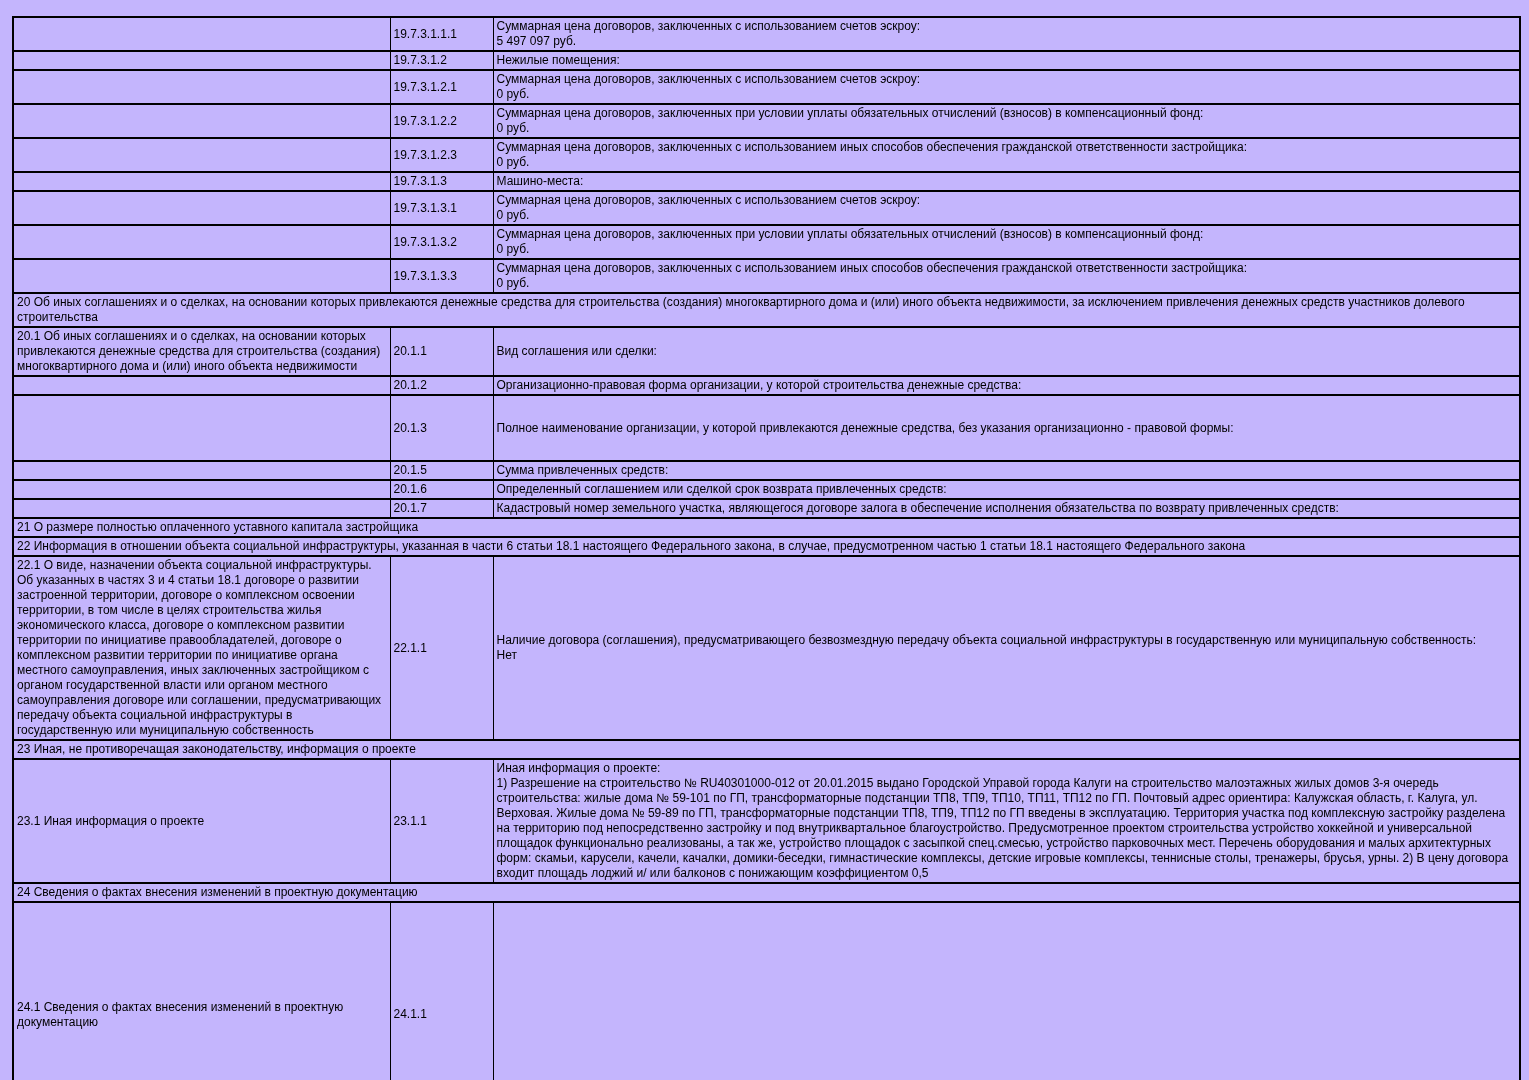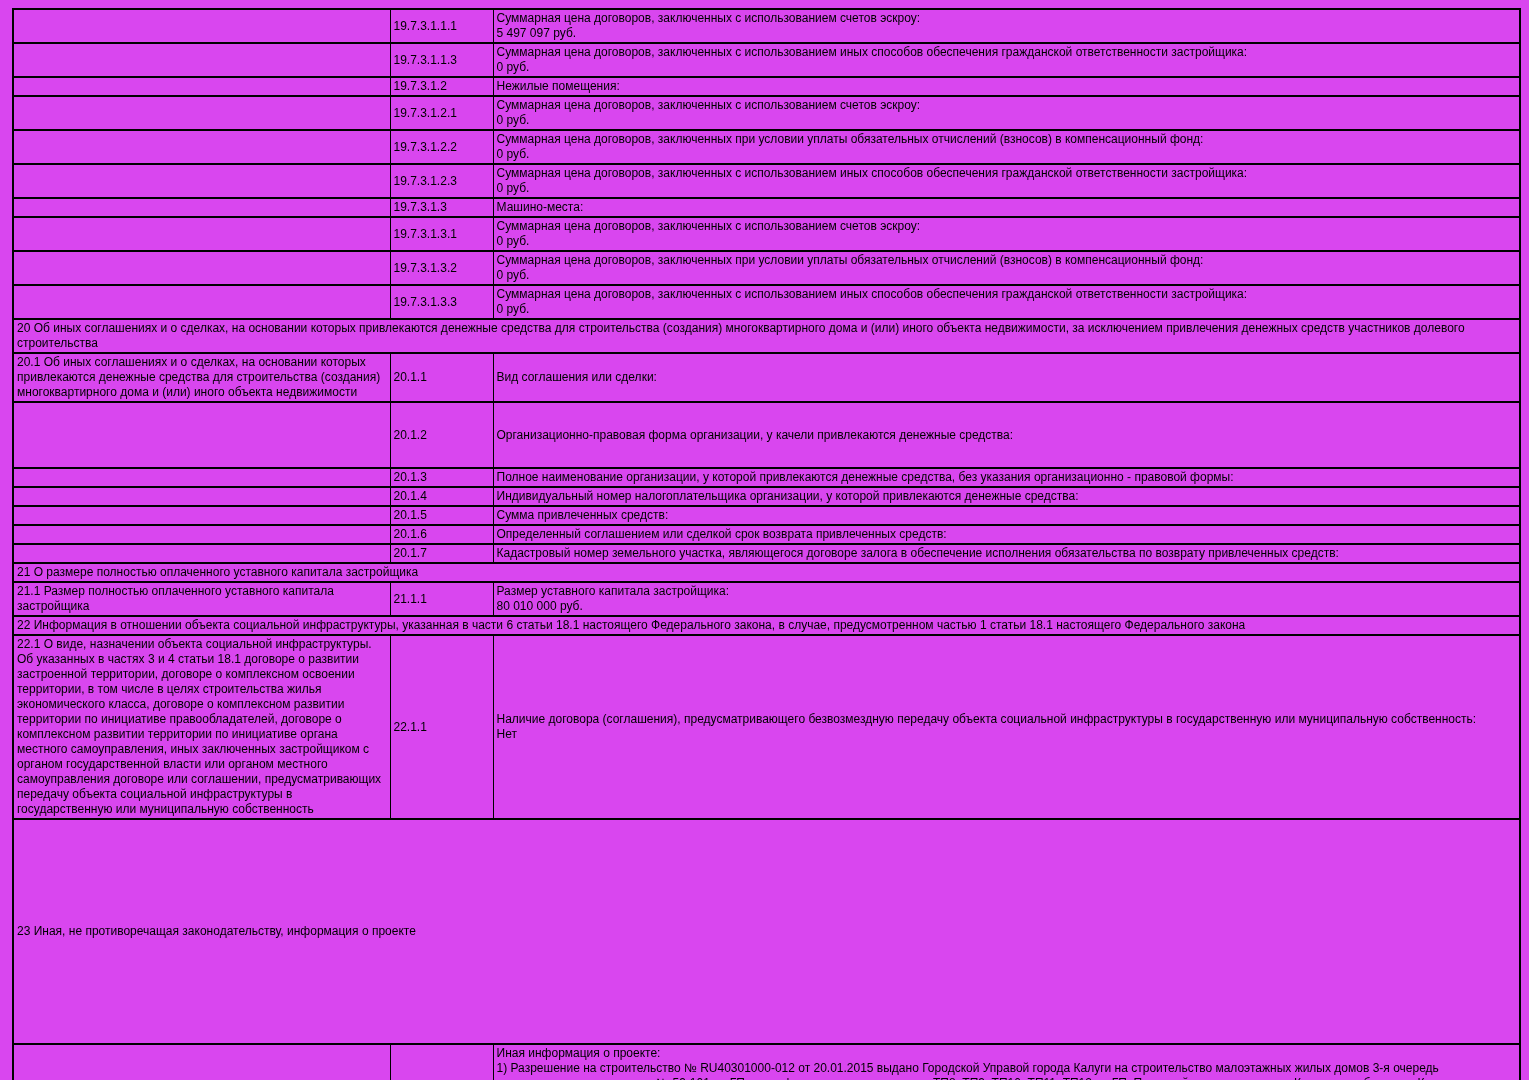--- a/index.html
+++ b/index.html
@@ -1,18 +1,18 @@
 <!DOCTYPE html>
 <html lang="ru"><head>
 <meta charset="utf-8">
 <style>
   html,body{margin:0;padding:0;background:#ffffff;}
   .page{
     width:1529px;height:1080px;box-sizing:border-box;
-    padding:8px 8px 0 12px;background:#d946ef;
+    padding:16px 8px 0 12px;background:#c4b5fd;
     font-family:"Liberation Sans",sans-serif;color:#000000;
   }
   table.decl{
     border-collapse:collapse;table-layout:fixed;width:1509px;
     border:2px solid #000;
   }
   col.c-desc{width:377px;}
   col.c-num{width:103px;}
   td{
     border-left:1px solid #000;border-right:1px solid #000;
@@ -42,28 +42,20 @@
       <col class="c-num">
       <col class="c-val">
     </colgroup>
     <tbody>
         <tr>
           <td class="desc"></td>
           <td class="num">19.7.3.1.1.1</td>
           <td class="val">
             <div class="fld-label">Суммарная цена договоров, заключенных с использованием счетов эскроу:</div>
             <div class="fld-value">5 497 097 руб.</div>
-          </td>
-        </tr>
-        <tr>
-          <td class="desc"></td>
-          <td class="num">19.7.3.1.1.3</td>
-          <td class="val">
-            <div class="fld-label">Суммарная цена договоров, заключенных с использованием иных способов обеспечения гражданской ответственности застройщика:</div>
-            <div class="fld-value">0 руб.</div>
           </td>
         </tr>
         <tr>
           <td class="desc"></td>
           <td class="num">19.7.3.1.2</td>
           <td class="val">
             <div class="fld-label">Нежилые помещения:</div>
           </td>
         </tr>
         <tr>
@@ -128,35 +120,28 @@
           <td class="desc">20.1 Об иных соглашениях и о сделках, на основании которых привлекаются денежные средства для строительства (создания) многоквартирного дома и (или) иного объекта недвижимости</td>
           <td class="num">20.1.1</td>
           <td class="val">
             <div class="fld-label">Вид соглашения или сделки:</div>
           </td>
         </tr>
         <tr>
           <td class="desc"></td>
           <td class="num">20.1.2</td>
           <td class="val">
-            <div class="fld-label">Организационно-правовая форма организации, у качели привлекаются денежные средства:</div>
+            <div class="fld-label">Организационно-правовая форма организации, у которой строительства денежные средства:</div>
           </td>
         </tr>
         <tr>
           <td class="desc"></td>
           <td class="num">20.1.3</td>
           <td class="val">
             <div class="fld-label">Полное наименование организации, у которой привлекаются денежные средства, без указания организационно - правовой формы:</div>
-          </td>
-        </tr>
-        <tr>
-          <td class="desc"></td>
-          <td class="num">20.1.4</td>
-          <td class="val">
-            <div class="fld-label">Индивидуальный номер налогоплательщика организации, у которой привлекаются денежные средства:</div>
           </td>
         </tr>
         <tr>
           <td class="desc"></td>
           <td class="num">20.1.5</td>
           <td class="val">
             <div class="fld-label">Сумма привлеченных средств:</div>
           </td>
         </tr>
         <tr>
@@ -168,28 +153,20 @@
         </tr>
         <tr>
           <td class="desc"></td>
           <td class="num">20.1.7</td>
           <td class="val">
             <div class="fld-label">Кадастровый номер земельного участка, являющегося договоре залога в обеспечение исполнения обязательства по возврату привлеченных средств:</div>
           </td>
         </tr>
         <tr>
           <td colspan="3" class="section">21 О размере полностью оплаченного уставного капитала застройщика</td>
-        </tr>
-        <tr>
-          <td class="desc">21.1 Размер полностью оплаченного уставного капитала застройщика</td>
-          <td class="num">21.1.1</td>
-          <td class="val">
-            <div class="fld-label">Размер уставного капитала застройщика:</div>
-            <div class="fld-value">80 010 000 руб.</div>
-          </td>
         </tr>
         <tr>
           <td colspan="3" class="section">22 Информация в отношении объекта социальной инфраструктуры, указанная в части 6 статьи 18.1 настоящего Федерального закона, в случае, предусмотренном частью 1 статьи 18.1 настоящего Федерального закона</td>
         </tr>
         <tr>
           <td class="desc">22.1 О виде, назначении объекта социальной инфраструктуры. Об указанных в частях 3 и 4 статьи 18.1 договоре о развитии застроенной территории, договоре о комплексном освоении территории, в том числе в целях строительства жилья экономического класса, договоре о комплексном развитии территории по инициативе правообладателей, договоре о комплексном развитии территории по инициативе органа местного самоуправления, иных заключенных застройщиком с органом государственной власти или органом местного самоуправления договоре или соглашении, предусматривающих передачу объекта социальной инфраструктуры в государственную или муниципальную собственность</td>
           <td class="num">22.1.1</td>
           <td class="val">
             <div class="fld-label">Наличие договора (соглашения), предусматривающего безвозмездную передачу объекта социальной инфраструктуры в государственную или муниципальную собственность:</div>
             <div class="fld-value">Нет</div>

